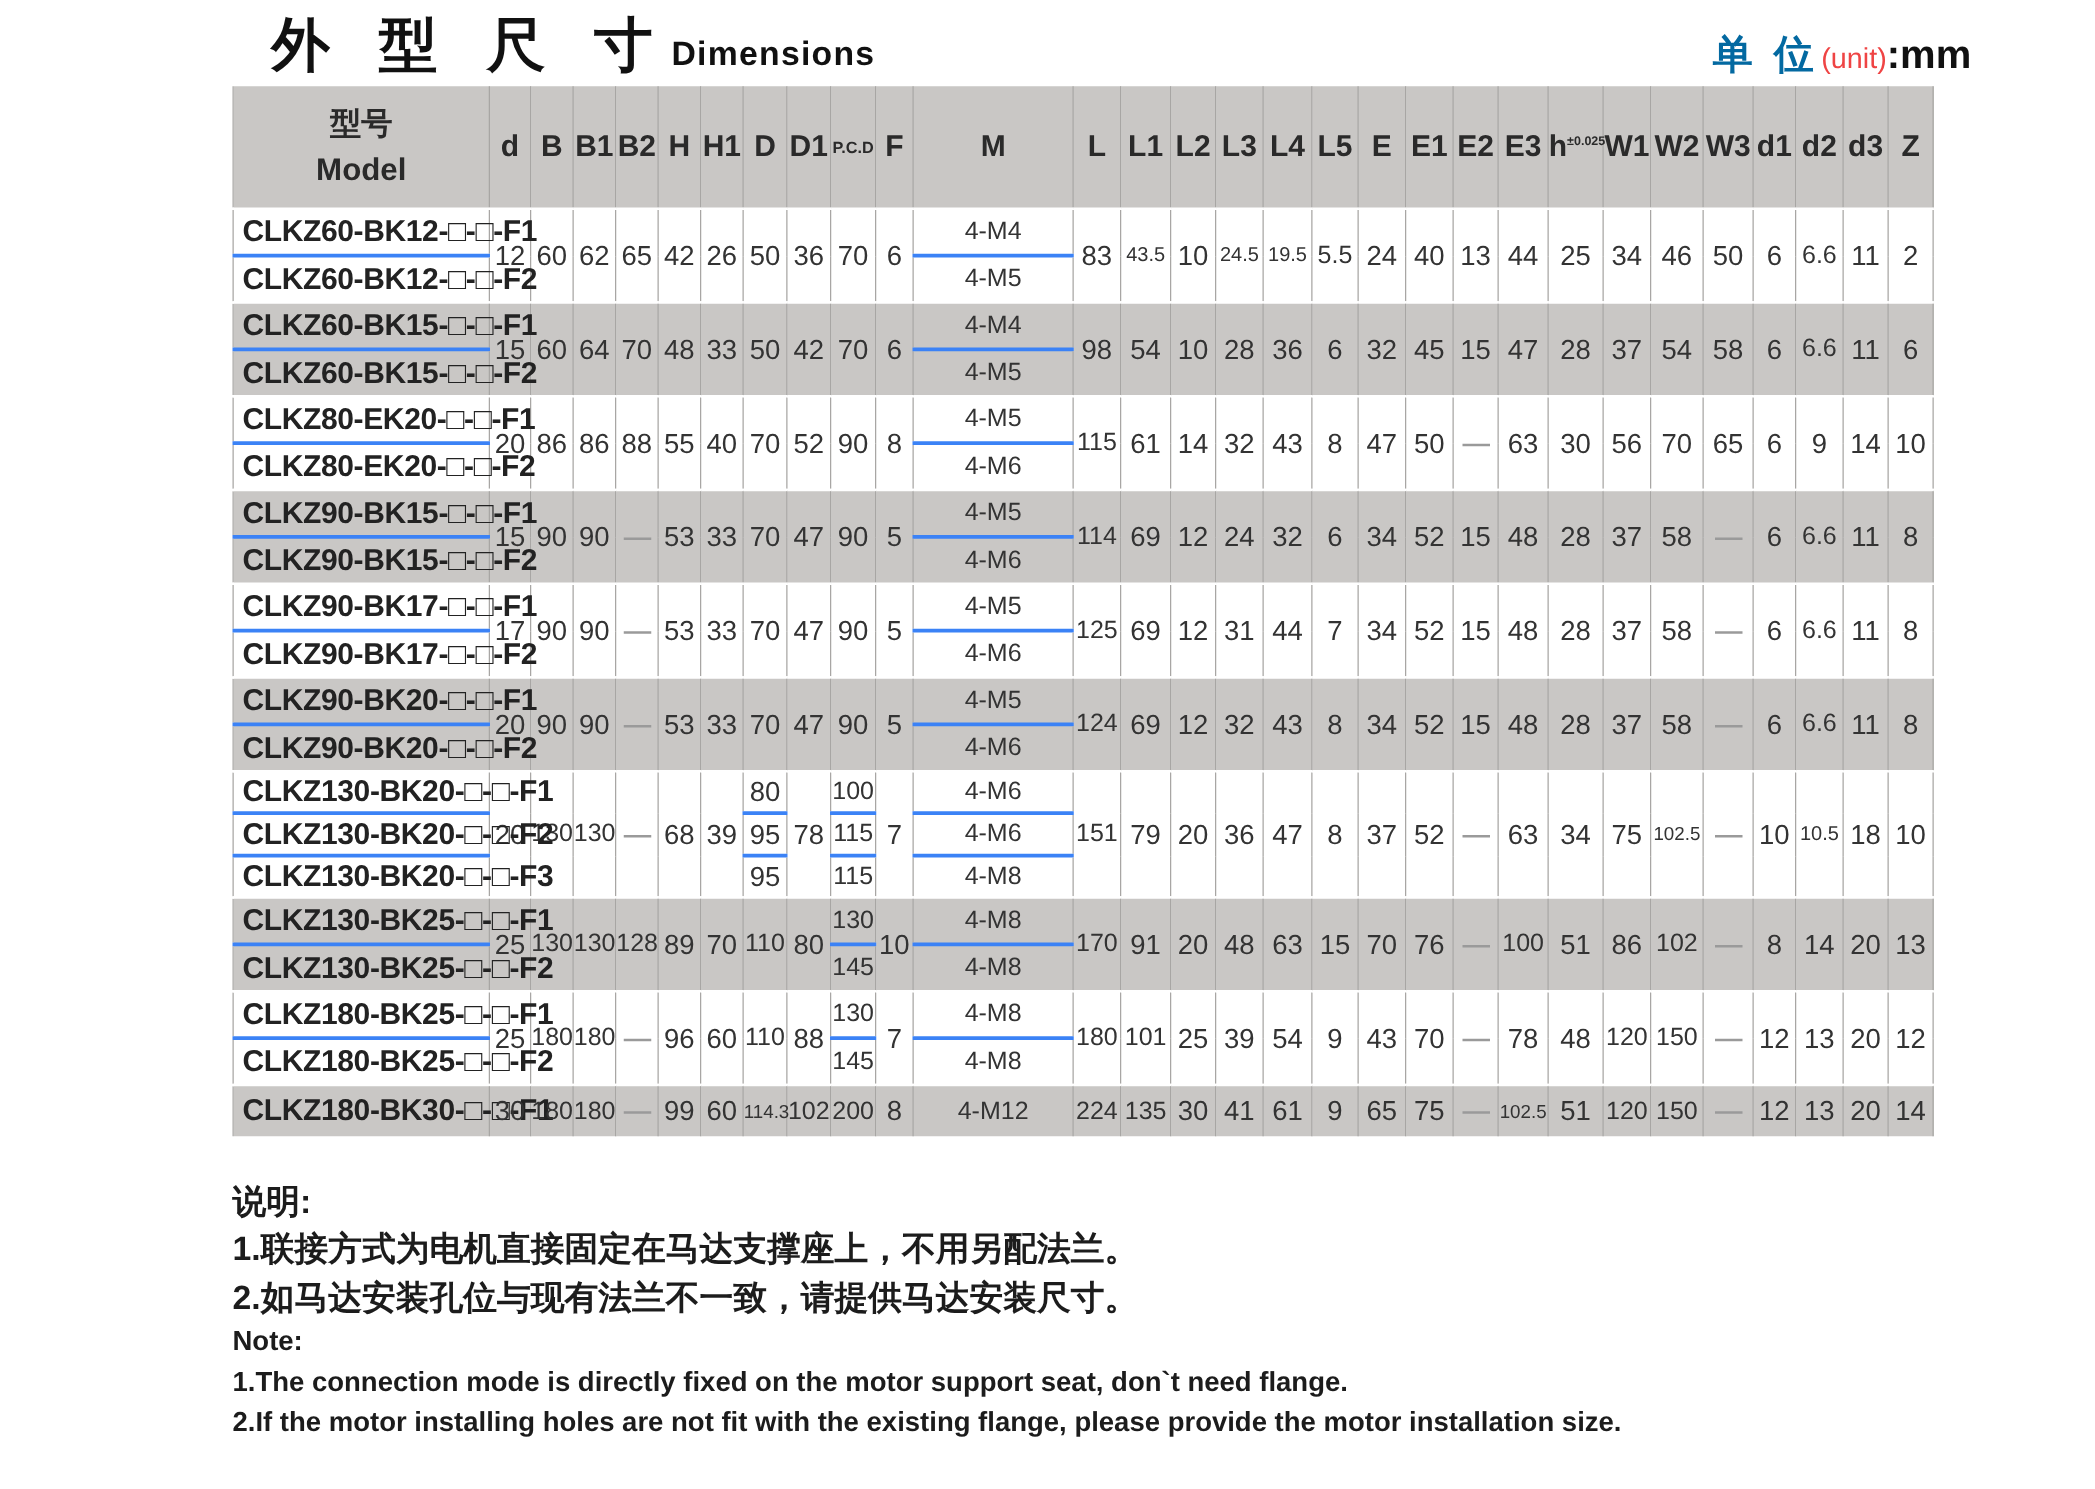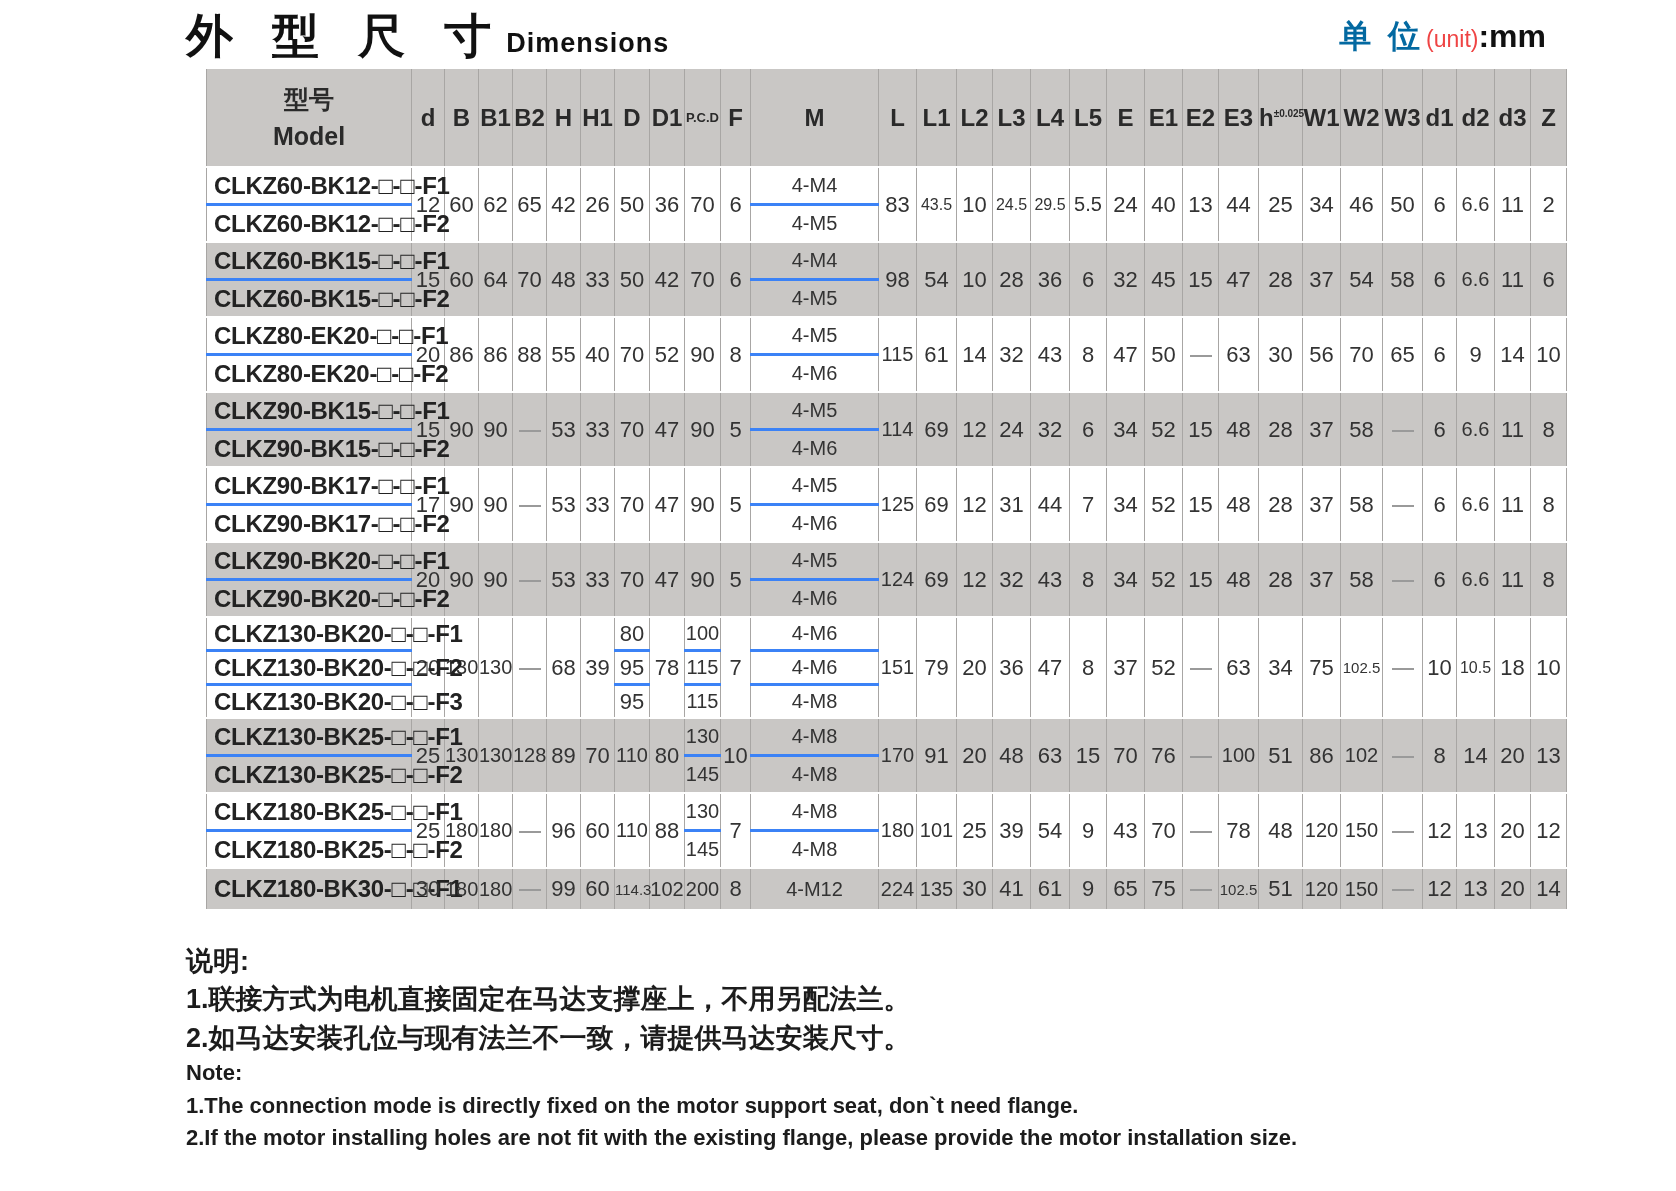--- a/index.html
+++ b/index.html
@@ -1,30 +1,30 @@
 <!DOCTYPE html>
 <html><head>
 <meta charset="utf-8">
 <style>
   html,body{margin:0;padding:0;background:#ffffff;}
   body{width:1676px;height:1191px;font-family:"Liberation Sans","DejaVu Sans",sans-serif;color:#222;overflow:hidden;}
   .page{padding:12px 0 0 186px;width:1360px;}
 
   
-  .title-row{display:flex;justify-content:space-between;align-items:center;width:1360px;margin-bottom:10px;}
+  .title-row{display:flex;justify-content:space-between;align-items:flex-end;width:1360px;margin-bottom:10px;margin-left:31px;}
   .title-left{display:flex;align-items:flex-end;}
   .title-zh{font-size:47px;font-weight:700;letter-spacing:13px;line-height:1;color:#111;}
   .title-en{font-size:27px;font-weight:700;letter-spacing:1px;line-height:1;margin-left:2px;margin-bottom:2px;color:#111;}
   .unit-wrap{display:flex;align-items:flex-end;line-height:1;}
   .unit-zh{font-size:32px;font-weight:700;letter-spacing:4px;color:#0369a1;}
   .unit-paren{font-size:23px;font-weight:400;margin:0 0 1px 2px;color:#ef4444;}
   .unit-val{font-size:32px;font-weight:700;color:#111;}
 
   
-  table{border-collapse:collapse;table-layout:fixed;width:1360px;margin-left:20px;}
+  table{border-collapse:collapse;table-layout:fixed;width:1360px;}
   th,td{border-left:1px solid #a8a6a4;border-right:1px solid #a8a6a4;padding:0;text-align:center;vertical-align:middle;}
   thead th{background:#c9c7c5;height:97px;font-weight:700;font-size:24px;color:#2a2a2a;border-bottom:2px solid #ffffff;}
   thead th.pcd{font-size:13px;}
   thead th.h-col sup{font-size:10px;font-weight:700;vertical-align:super;letter-spacing:0;}
   thead th.model-h{font-size:25px;line-height:1.45;}
   tbody td{height:35px;font-size:22px;color:#333;}
   tbody tr.r3 td{height:31px;}
   tbody tr.r1 td{height:40px;}
   tbody tr.gg td{background:#c9c7c5;}
   tbody tr.gw td{background:#ffffff;}
@@ -141,21 +141,21 @@
           <td rowspan="2" class="">26</td>
           <td rowspan="2" class="">50</td>
           <td rowspan="2" class="">36</td>
           <td rowspan="2" class="">70</td>
           <td rowspan="2" class="">6</td>
           <td class="mcell">4-M4</td>
           <td rowspan="2" class="">83</td>
           <td rowspan="2" class="s">43.5</td>
           <td rowspan="2" class="">10</td>
           <td rowspan="2" class="s">24.5</td>
-          <td rowspan="2" class="s">29.5</td>
+          <td rowspan="2" class="s">19.5</td>
           <td rowspan="2" class="m3">5.5</td>
           <td rowspan="2" class="">24</td>
           <td rowspan="2" class="">40</td>
           <td rowspan="2" class="">13</td>
           <td rowspan="2" class="">44</td>
           <td rowspan="2" class="">25</td>
           <td rowspan="2" class="">34</td>
           <td rowspan="2" class="">46</td>
           <td rowspan="2" class="">50</td>
           <td rowspan="2" class="">6</td>

